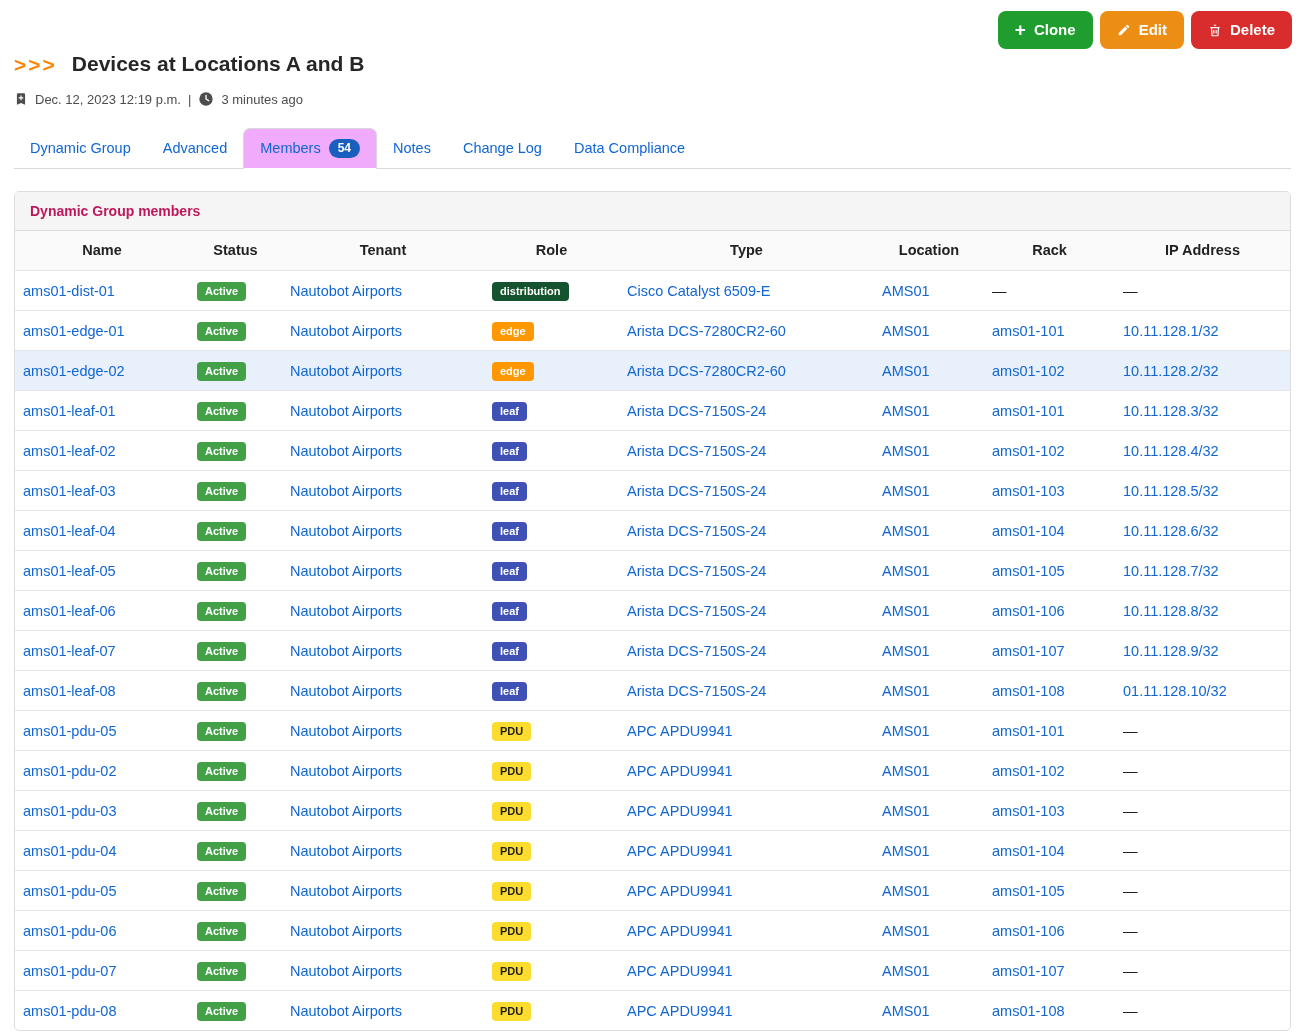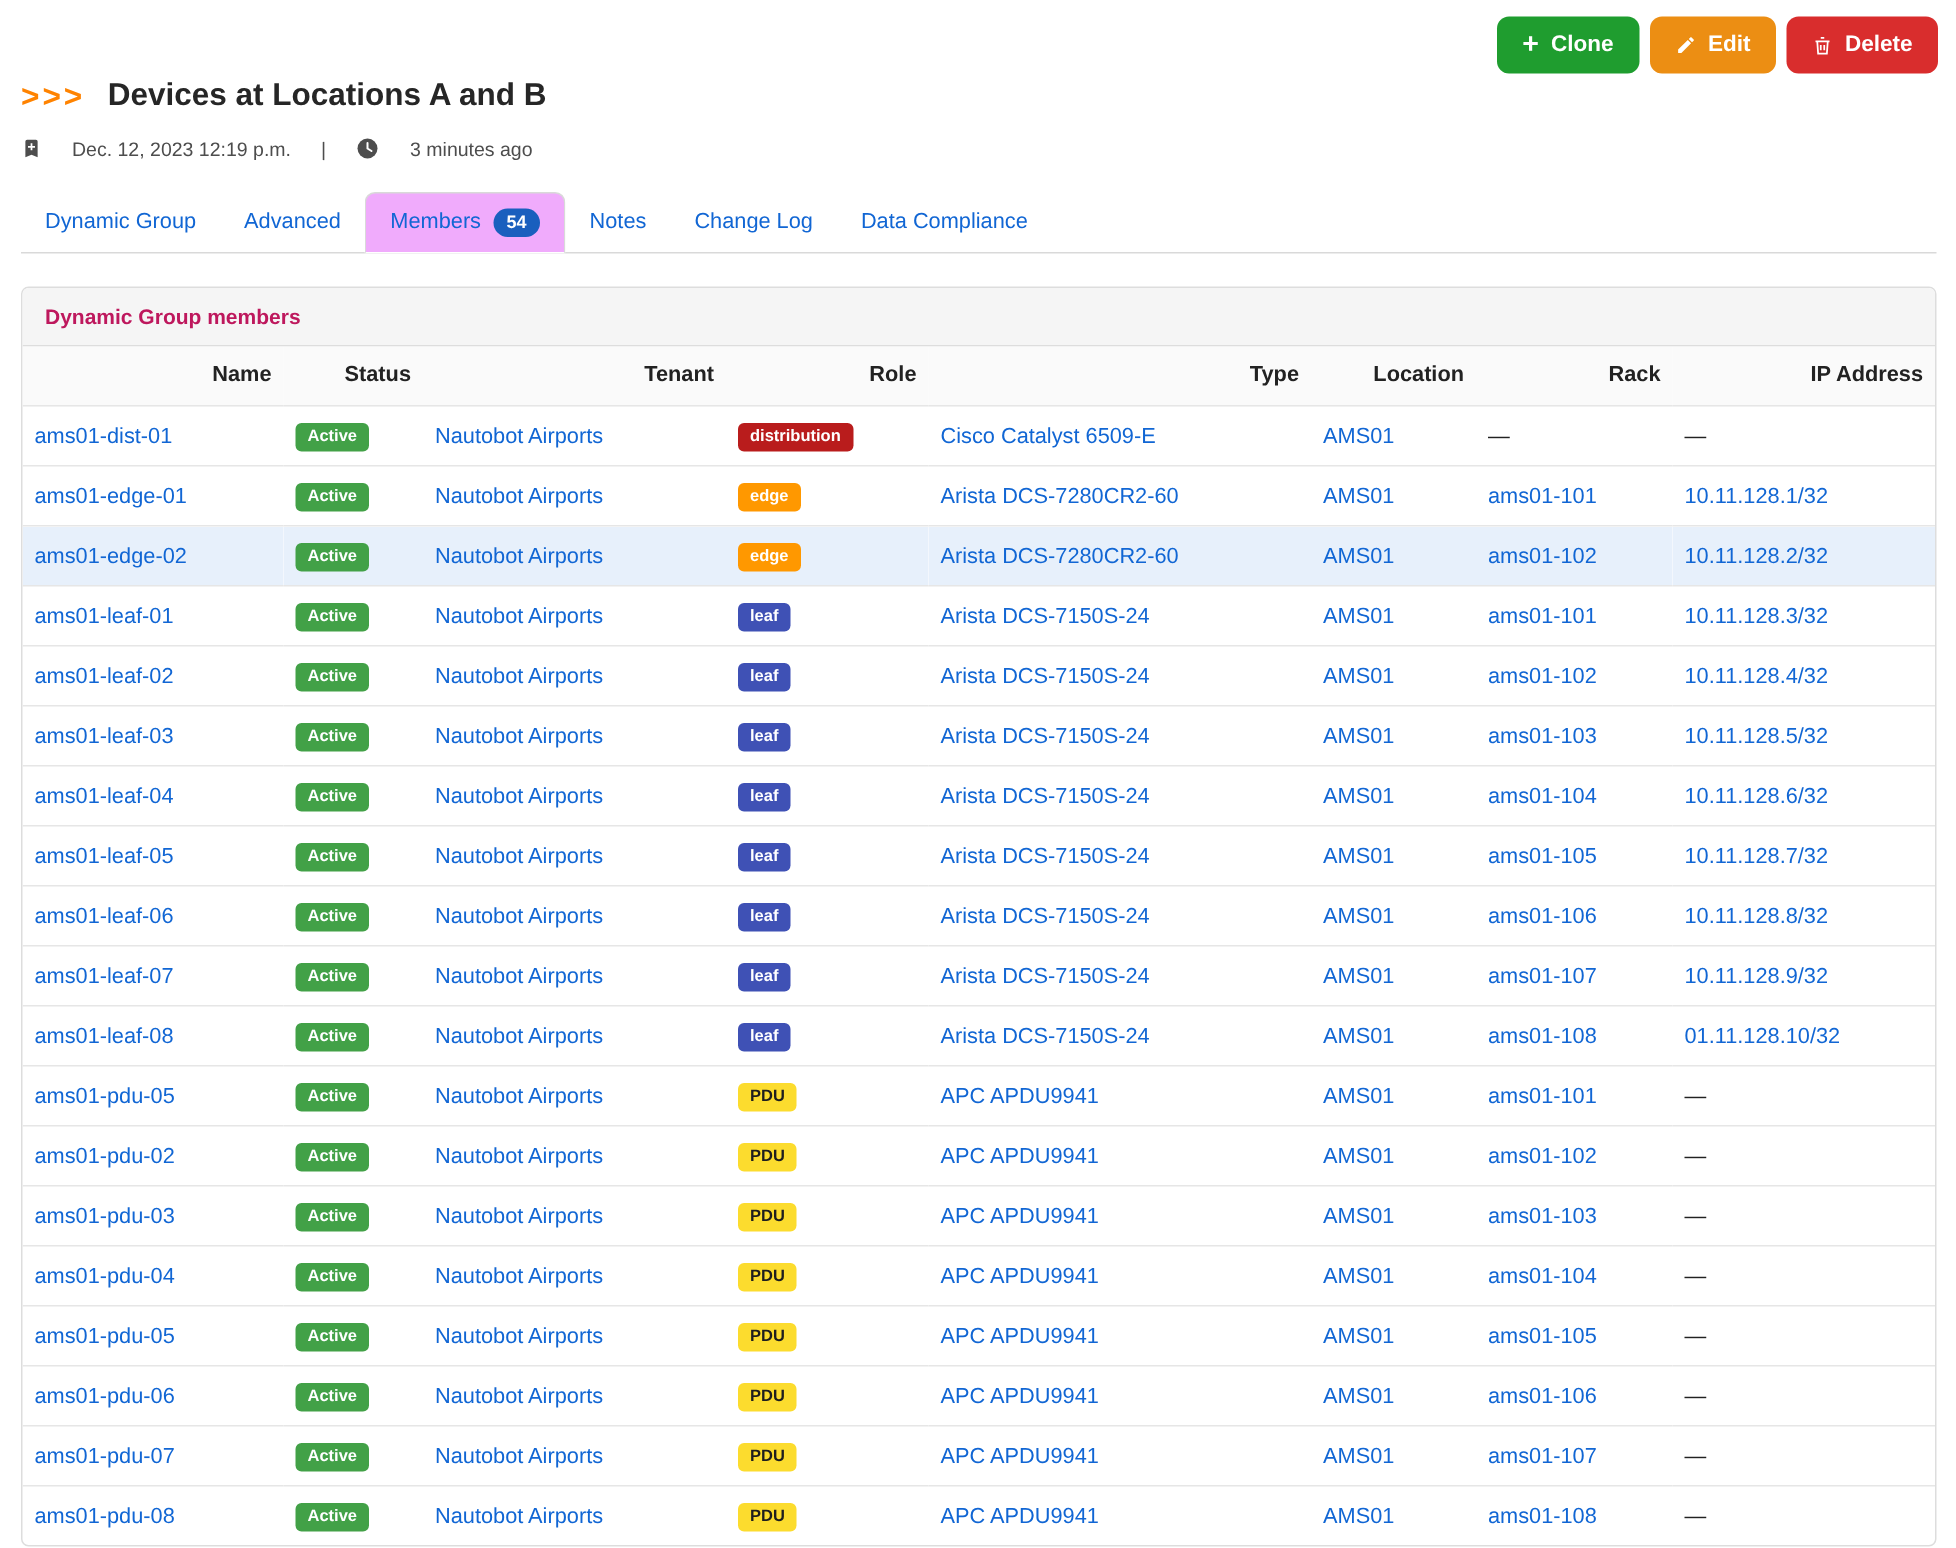--- a/index.html
+++ b/index.html
@@ -25,21 +25,21 @@
   .btn-delete { background: #d92d2d; }
   .btn .plus-glyph { font-size: 19px; font-weight: 700; line-height: 16px; }
   .btn svg { display: block; }
 
   
   .title-row { padding-top: 52px; display: flex; align-items: center; gap: 15px; }
   .chevrons { color: #ff8300; font-size: 21px; font-weight: 700; letter-spacing: 2px; line-height: 1; }
   h1.page-title { margin: 0; font-size: 21px; font-weight: 700; color: #262626; }
 
   
-  .meta-row { margin-top: 15px; display: flex; align-items: center; gap: 20px; font-size: 13px; color: #4d4d4d; }
+  .meta-row { margin-top: 15px; display: flex; align-items: center; gap: 7px; font-size: 13px; color: #4d4d4d; }
   .meta-row svg { display: block; }
 
   
   .tabs { margin-top: 21px; display: flex; align-items: flex-end; border-bottom: 1px solid #d9d9d9; }
   .tab {
     display: inline-flex; align-items: center; gap: 8px;
     padding: 10px 16px; color: #1166d4; font-size: 14.5px;
     text-decoration: none; cursor: pointer; line-height: 19px;
   }
   .tab.active {
@@ -52,21 +52,21 @@
   }
 
   
   .panel { margin-top: 22px; border: 1px solid #dddddd; border-radius: 5px; overflow: hidden; }
   .panel-heading {
     background: #f5f5f5; border-bottom: 1px solid #dddddd;
     padding: 11px 15px; font-weight: 700; font-size: 14px; color: #be185d;
   }
   table { width: 100%; border-collapse: collapse; table-layout: fixed; font-size: 14.5px; }
   thead th {
-    text-align: right; font-weight: 700; color: #222;
+    text-align: center; font-weight: 700; color: #222;
     background: #fafafa; padding: 10px 8px; line-height: 19px;
   }
   tbody td { padding: 9px 8px; line-height: 20px; border-top: 1px solid #e6e6e6; white-space: nowrap; overflow: hidden; }
   tbody tr.highlight td { background: #e7f0fb; }
   a { color: #1166d4; text-decoration: none; cursor: pointer; }
   .badge {
     display: inline-block; padding: 3px 8px; border-radius: 4px;
     font-size: 11px; font-weight: 700; line-height: 13px; color: #fff;
     text-decoration: none;
   }
@@ -168,21 +168,21 @@
             <th>Location</th>
             <th>Rack</th>
             <th>IP Address</th>
           </tr>
         </thead>
       <tbody>
           <tr>
             <td><a>ams01-dist-01</a></td>
             <td><a class="badge" style="background: rgb(66, 161, 71); color: rgb(255, 255, 255);">Active</a></td>
             <td><a>Nautobot Airports</a></td>
-            <td><a class="badge" style="background: #b91c1c; color: rgb(255, 255, 255);">distribution</a></td>
+            <td><a class="badge" style="background: #14532d; color: rgb(255, 255, 255);">distribution</a></td>
             <td><a>Cisco Catalyst 6509-E</a></td>
             <td><a>AMS01</a></td>
             <td><span class="dash">—</span></td>
             <td><span class="dash">—</span></td>
           </tr>
           <tr>
             <td><a>ams01-edge-01</a></td>
             <td><a class="badge" style="background: rgb(66, 161, 71); color: rgb(255, 255, 255);">Active</a></td>
             <td><a>Nautobot Airports</a></td>
             <td><a class="badge" style="background: rgb(255, 152, 0); color: rgb(255, 255, 255);">edge</a></td>

